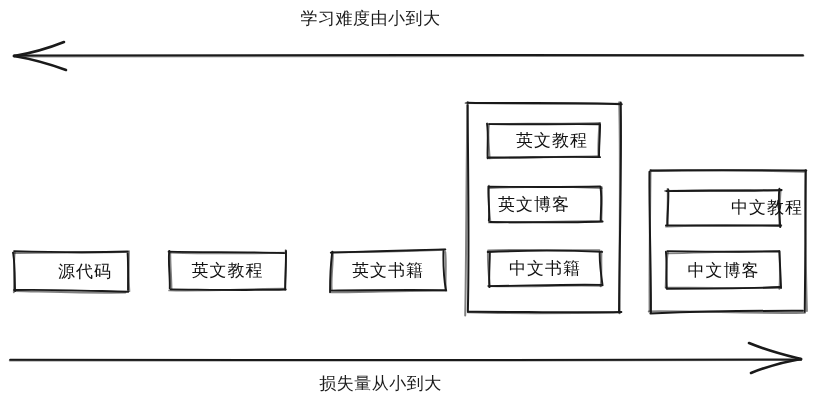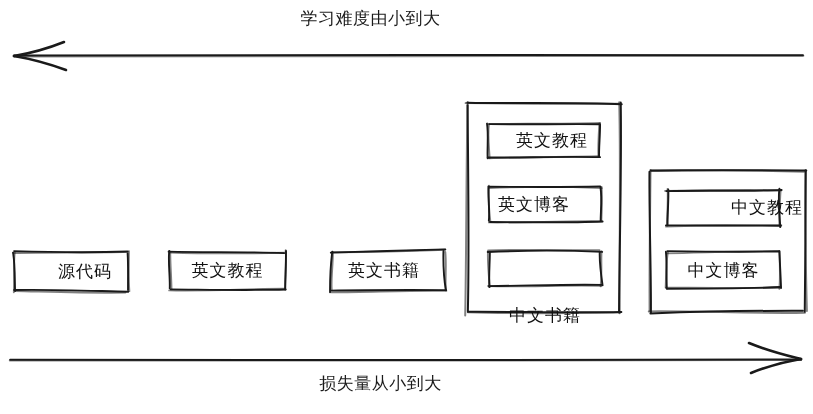--- a/index.html
+++ b/index.html
@@ -172,19 +172,19 @@
     </g>
   </svg>
 
 <div class="axis-label" id="top-axis-label">学习难度由小到大</div>
 
 <div class="axis-label" id="bottom-axis-label">损失量从小到大</div>
 
 <div id="labels">
     <div class="node-label" style="left: 28px; top: 262.5px; width: 114px;">源代码</div>
     <div class="node-label" style="left: 170px; top: 262px; width: 115px;">英文教程</div>
-    <div class="node-label" style="left: 339px; top: 262px; width: 90px;">英文书籍</div>
+    <div class="node-label" style="left: 331px; top: 262px; width: 90px; padding-left: 12px;">英文书籍</div>
     <div class="node-label" style="left: 488px; top: 132px; width: 112px; margin-left: 8px;">英文教程</div>
     <div class="node-label" style="left: 489px; top: 195.5px; width: 90px;">英文博客</div>
-    <div class="node-label" style="left: 489px; top: 259.5px; width: 112px; margin-top: 47px;">中文书籍</div>
+    <div class="node-label" style="left: 489px; top: 259.5px; width: 112px;">中文书籍</div>
     <div class="node-label" style="left: 667px; top: 199px; width: 136px; text-align: right;">中文教程</div>
     <div class="node-label" style="left: 667px; top: 262px; width: 113px;">中文博客</div>
   </div>
 
 </body></html>

